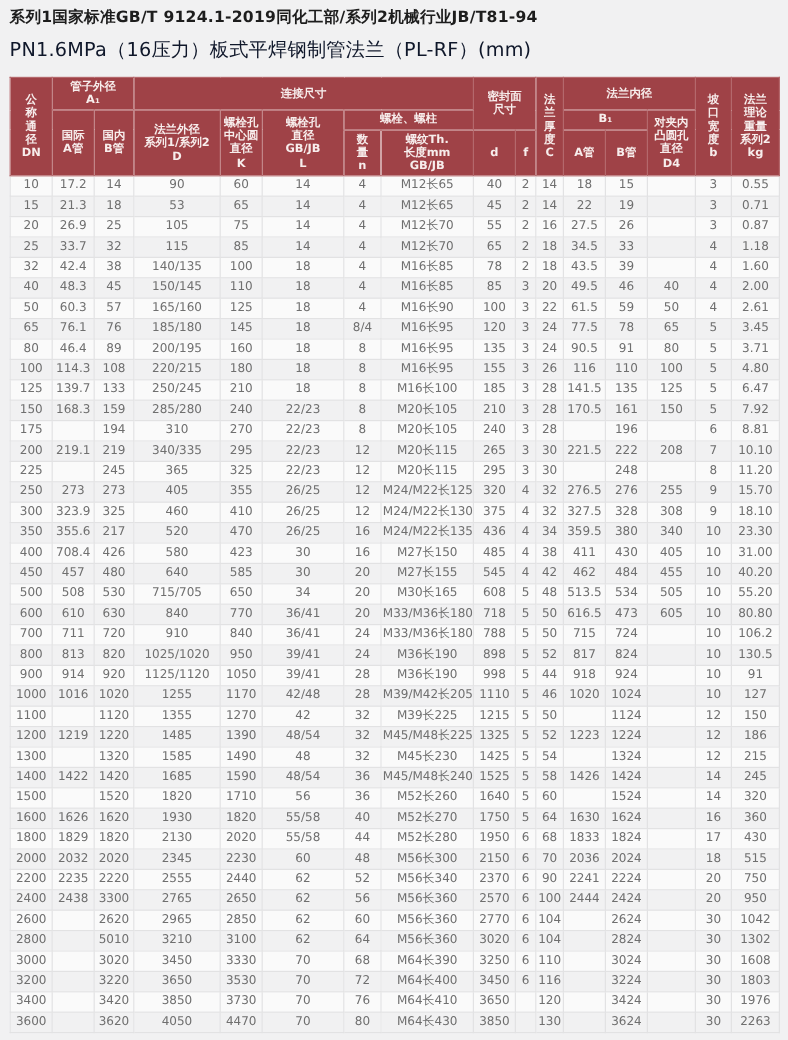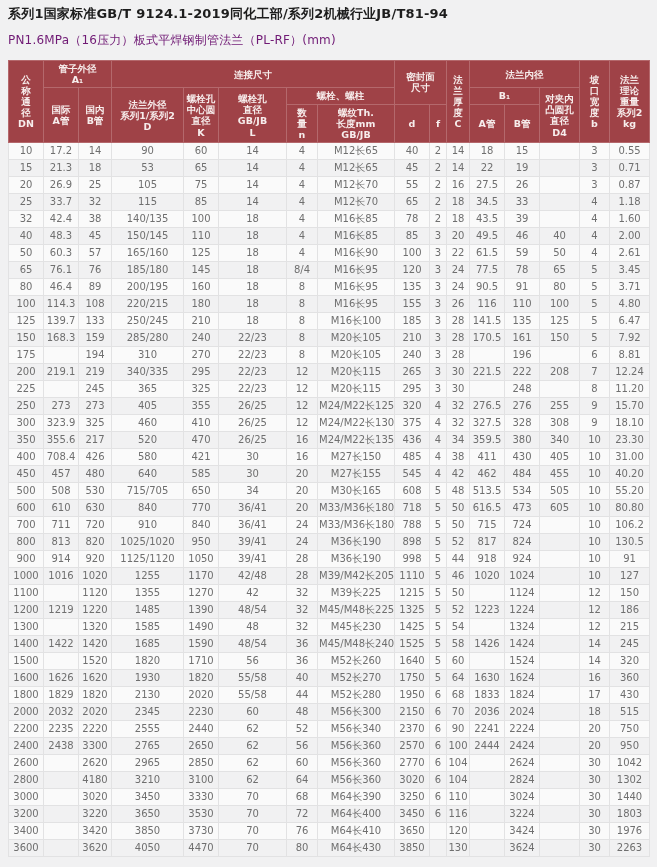--- a/index.html
+++ b/index.html
@@ -8,21 +8,21 @@
     background:#f1f1f2;
     font-family:"DejaVu Sans","Liberation Sans",sans-serif;
     -webkit-font-smoothing:antialiased;
   }
   .page{padding:3px 8px 0 8px;}
   .title{
     font-size:13px;font-weight:bold;color:#1d1d1d;
     margin:2px 0 9px 0;letter-spacing:0.2px;
   }
   .subtitle{
-    font-size:12px;color:#701a75;margin:0 0 11px 0;letter-spacing:0.2px;
+    font-size:16px;color:#0f172a;margin:0 0 11px 0;letter-spacing:0.2px;
   }
   table.spec{
     width:641px;
     border-collapse:collapse;
     table-layout:fixed;
     background:#fff;
   }
   table.spec thead th{
     background:#9f4247;
     color:#f7edec;
@@ -386,21 +386,21 @@
           <td>22/23</td>
           <td>12</td>
           <td>M20长115</td>
           <td>265</td>
           <td>3</td>
           <td>30</td>
           <td>221.5</td>
           <td>222</td>
           <td>208</td>
           <td>7</td>
-          <td>12.24</td>
+          <td>10.10</td>
         </tr>
         <tr>
           <td>225</td>
           <td></td>
           <td>245</td>
           <td>365</td>
           <td>325</td>
           <td>22/23</td>
           <td>12</td>
           <td>M20长115</td>
@@ -465,21 +465,21 @@
           <td>380</td>
           <td>340</td>
           <td>10</td>
           <td>23.30</td>
         </tr>
         <tr>
           <td>400</td>
           <td>708.4</td>
           <td>426</td>
           <td>580</td>
-          <td>421</td>
+          <td>423</td>
           <td>30</td>
           <td>16</td>
           <td>M27长150</td>
           <td>485</td>
           <td>4</td>
           <td>38</td>
           <td>411</td>
           <td>430</td>
           <td>405</td>
           <td>10</td>
@@ -805,21 +805,21 @@
           <td>104</td>
           <td></td>
           <td>2624</td>
           <td></td>
           <td>30</td>
           <td>1042</td>
         </tr>
         <tr>
           <td>2800</td>
           <td></td>
-          <td>4180</td>
+          <td>5010</td>
           <td>3210</td>
           <td>3100</td>
           <td>62</td>
           <td>64</td>
           <td>M56长360</td>
           <td>3020</td>
           <td>6</td>
           <td>104</td>
           <td></td>
           <td>2824</td>
@@ -836,21 +836,21 @@
           <td>70</td>
           <td>68</td>
           <td>M64长390</td>
           <td>3250</td>
           <td>6</td>
           <td>110</td>
           <td></td>
           <td>3024</td>
           <td></td>
           <td>30</td>
-          <td>1440</td>
+          <td>1608</td>
         </tr>
         <tr>
           <td>3200</td>
           <td></td>
           <td>3220</td>
           <td>3650</td>
           <td>3530</td>
           <td>70</td>
           <td>72</td>
           <td>M64长400</td>

